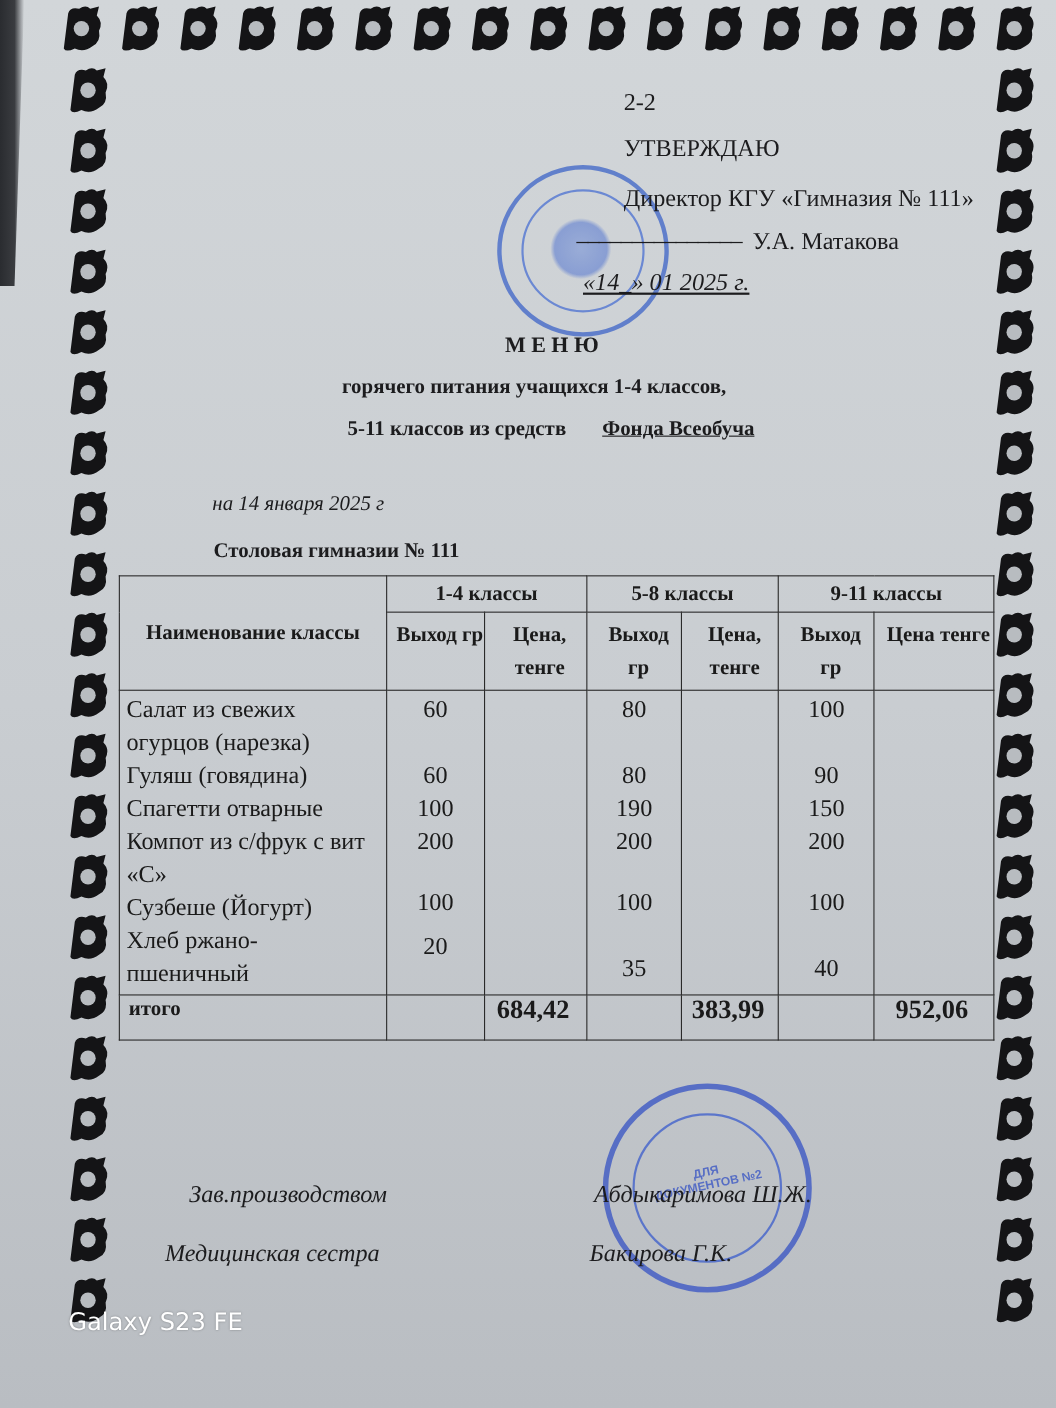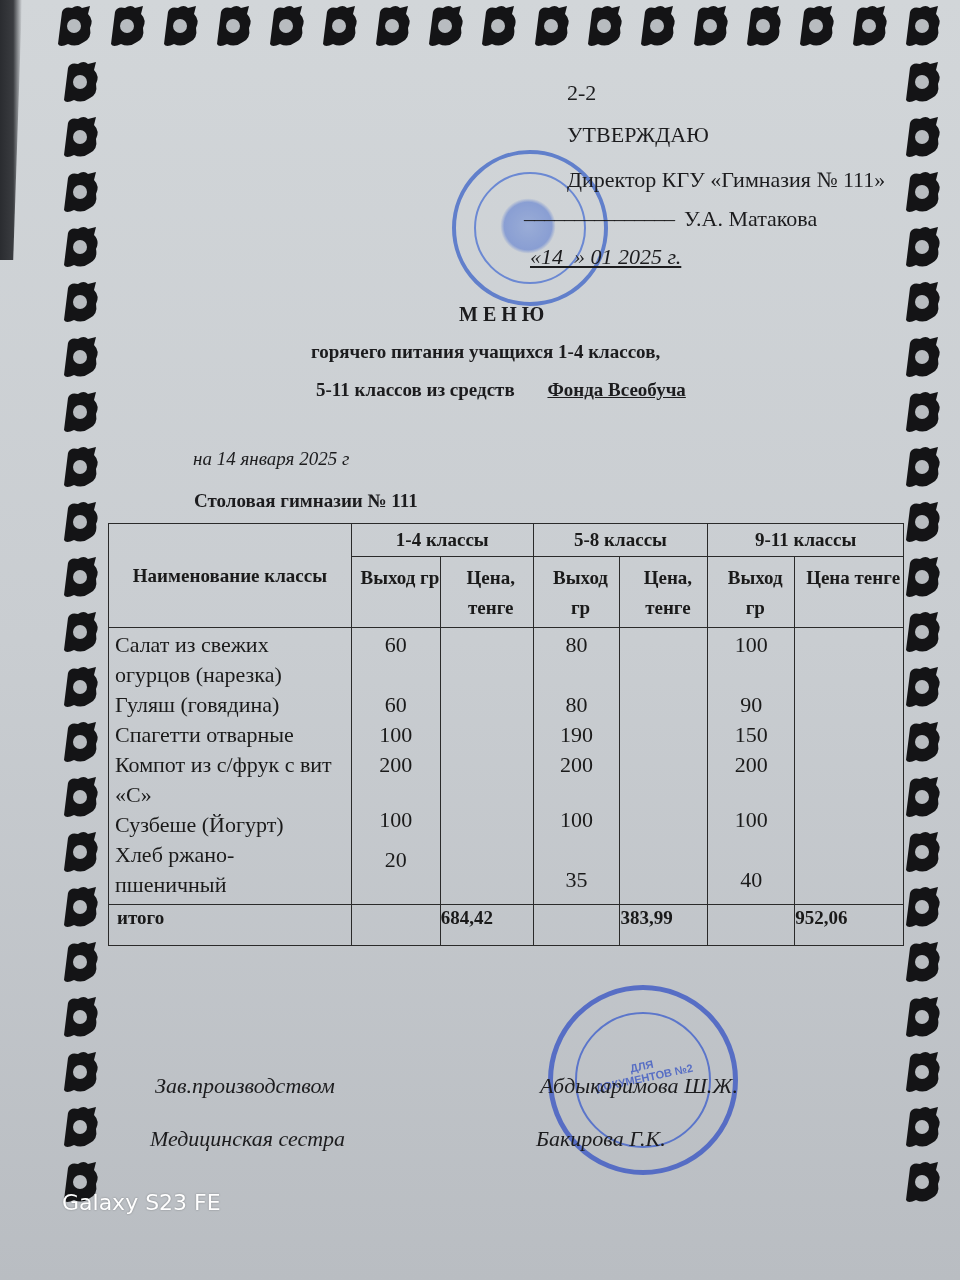--- a/index.html
+++ b/index.html
@@ -48,21 +48,21 @@
   }
   table.menu td, table.menu th {
     border: 1.5px solid #2a2a2a; padding: 0; margin-left: 22px;
   }
   table.menu th { font-weight: bold; font-size: 19px; }
   .hdr-group { height: 32px; text-align: center; }
   .hdr-sub { height: 64px; text-align: center; vertical-align: top; padding: 6px 0 0 8px !important; line-height: 30px; }
   .name-cell { text-align: left; padding-left: 6px !important; line-height: 30px; vertical-align: top; }
   .val-cell { text-align: center; line-height: 30px; vertical-align: top; }
   .total-label { font-weight: bold; font-size: 19px; text-align: left; padding-left: 8px !important; vertical-align: top; height: 40px; line-height: 26px; }
-  .total-val { font-weight: bold; font-size: 19px; text-align: left; padding-right: 4px !important; vertical-align: top; line-height: 26px; }
+  .total-val { font-weight: bold; font-size: 24px; text-align: center; padding-right: 4px !important; vertical-align: top; line-height: 26px; }
 
   .watermark {
     position: absolute; left: 62px; top: 1190px;
     font-family: "DejaVu Sans", sans-serif; font-size: 22px; color: #ffffff;
     text-shadow: 0 0 2px rgba(0,0,0,0.35);
   }
 </style>
 </head>
 <body>
 
@@ -524,18 +524,18 @@
     <td class="total-val">952,06</td>
   </tr>
 </tbody>
   </table>
 
 <div class="stamp" style="left:548px; top:985px; width:180px; height:180px; border-color:#3552c4; border-width:5px;">
   <div class="stamp-inner" style="left:22px; top:22px; width:132px; height:132px; border-color:#3a5ccc;"></div>
   <div style="position:absolute; left:40px; top:70px; width:100px; text-align:center; font-family:'Liberation Sans',sans-serif; font-size:11px; font-weight:bold; color:#3552c4; transform:rotate(-12deg);">ДЛЯ ДОКУМЕНТОВ №2</div>
 </div>
 
-<div class="text italic serif22" style="left:155px; top:1073px;">Зав.производством</div>
+<div class="text italic serif22" style="left:172px; top:1073px;">Зав.производством</div>
 <div class="text italic serif22" style="left:540px; top:1073px;">Абдыкаримова Ш.Ж.</div>
 <div class="text italic serif22" style="left:150px; top:1126px;">Медицинская сестра</div>
 <div class="text italic serif22" style="left:536px; top:1126px;">Бакирова Г.К.</div>
 
 <div class="watermark">Galaxy S23 FE</div>
 
 </body></html>

